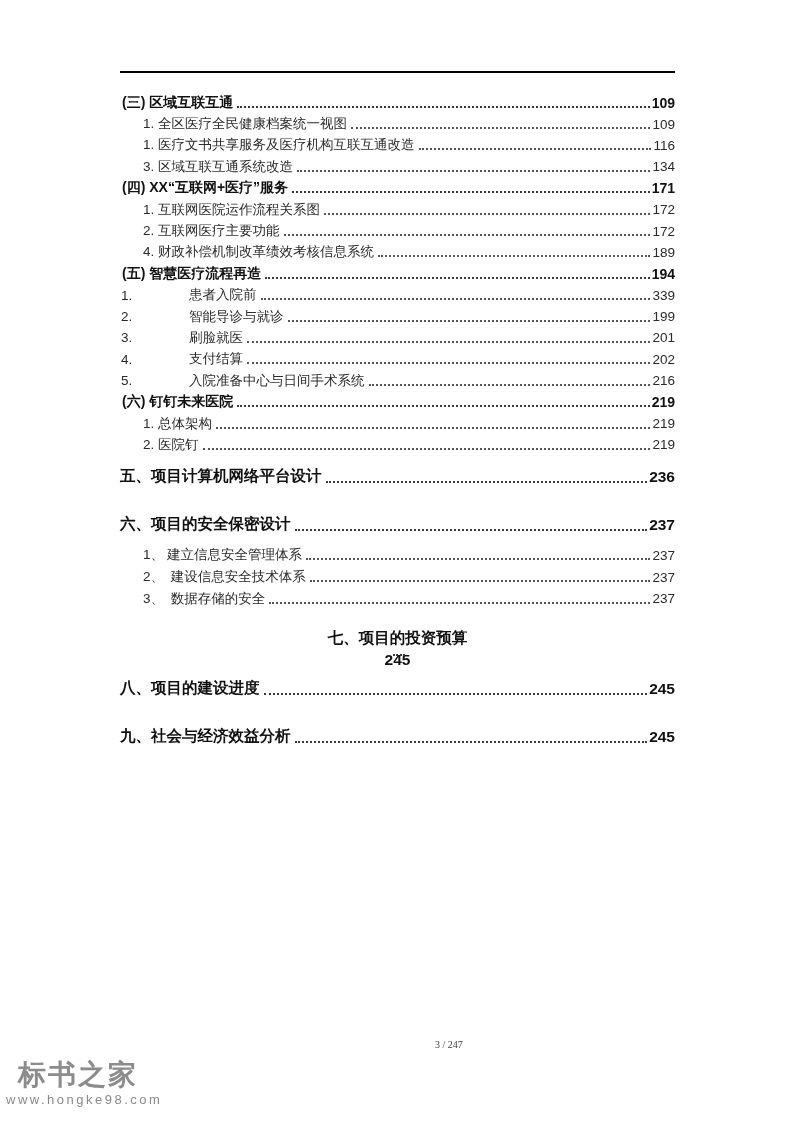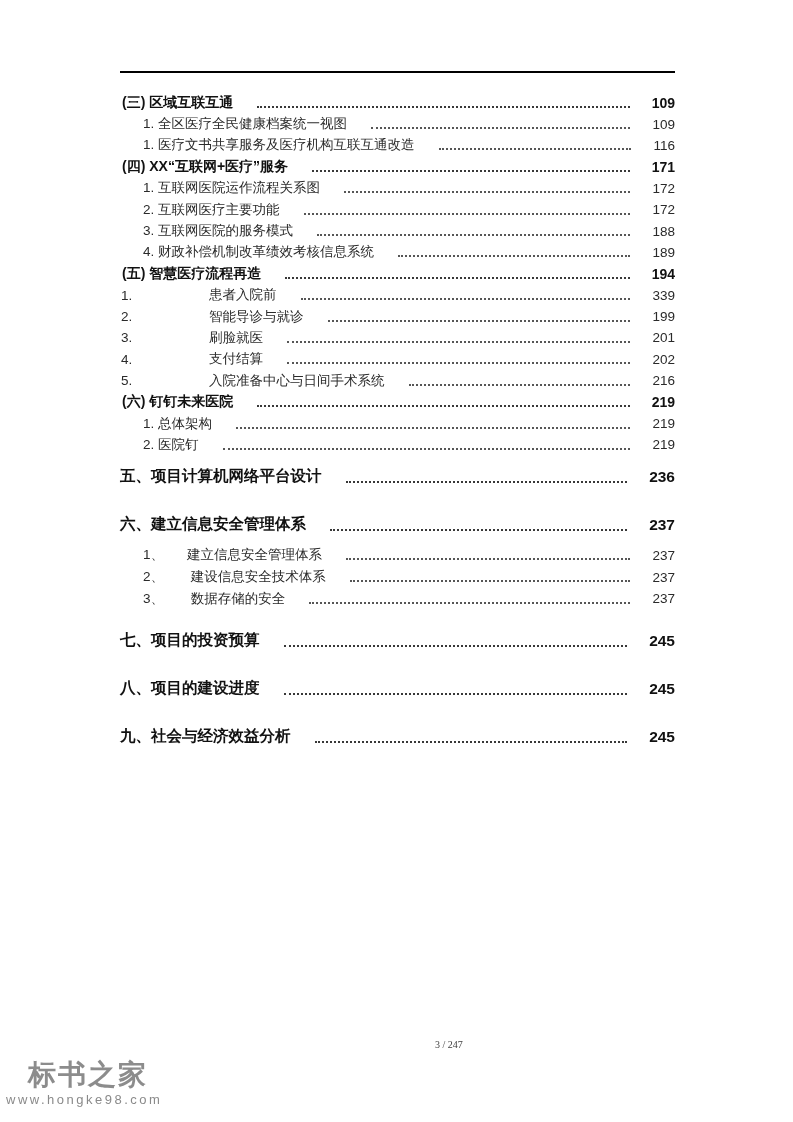--- a/index.html
+++ b/index.html
@@ -15,33 +15,33 @@
     position: absolute;
     left: 120px; top: 71px;
     width: 555px; height: 0;
     border-top: 2px solid #000;
   }
   .toc {
     position: absolute;
     left: 120px; top: 92px;
     width: 555px;
   }
-  .toc-row { display: flex; align-items: center; gap: 20px; }
+  .toc-row { display: flex; align-items: center; }
   .toc-label, .toc-num, .toc-page { white-space: pre; }
 
   .row-l1 { height: 21.4px; font-size: 14px; font-weight: 700; color: #111; padding-left: 2px; }
   .row-l2 { height: 21.4px; font-size: 13.5px; font-weight: 400; color: #2a2a2a; padding-left: 7px; margin-left: 16px; }
   .row-l2tab { height: 21.4px; font-size: 13.5px; font-weight: 400; color: #2a2a2a; padding-left: 1px; }
   .row-l2tab .toc-num { width: 68px; }
   .row-m1 { height: 26px; font-size: 15.5px; font-weight: 700; color: #111; margin-top: 22px; }
   .row-m2 { height: 21.7px; font-size: 13.5px; font-weight: 400; color: #2a2a2a; padding-left: 23px; }
   .row-m2 .toc-num { width: 24px; }
 
   .row-l2 + .row-m1 { margin-top: 8px; justify-content: center; }
-  .row-m2 + .row-m1 { margin-top: 18px; }
+  .row-m2 + .row-m1 { margin-top: 18px; flex-direction: column; }
   .row-m1 + .row-m2 { margin-top: 7px; }
 
   .leader {
     flex: 1;
     height: 0;
     border-bottom: 2px dotted #565656;
     position: relative;
     top: 4px;
     margin: 0 2px 0 4px;
     min-width: 12px;
@@ -64,21 +64,21 @@
   .watermark {
     position: absolute;
     left: 6px; top: 1060px;
     color: #8c8c8c;
     user-select: none;
   }
   .watermark-brand {
     font-size: 28px;
     font-weight: 700;
     letter-spacing: 2px;
-    margin-left: 22px;
+    margin-left: 12px;
     line-height: 30px;
   }
   .watermark-url {
     font-size: 13px;
     font-weight: 400;
     letter-spacing: 2.5px;
     color: #8a8a8a;
     margin-top: 2px;
     line-height: 15px;
   }
@@ -100,41 +100,41 @@
       <div class="toc-row row-l2">
         <span class="toc-label">1. 全区医疗全民健康档案统一视图</span>
         <span class="leader"></span>
         <span class="toc-page">109</span>
       </div>
       <div class="toc-row row-l2">
         <span class="toc-label">1. 医疗文书共享服务及医疗机构互联互通改造</span>
         <span class="leader"></span>
         <span class="toc-page">116</span>
       </div>
+      <div class="toc-row row-l2">
+        <span class="toc-label">3. 区域互联互通系统改造</span>
+        <span class="leader"></span>
+        <span class="toc-page">134</span>
+      </div>
       <div class="toc-row row-l1">
         <span class="toc-label">(四) XX“互联网+医疗”服务</span>
         <span class="leader"></span>
         <span class="toc-page">171</span>
       </div>
       <div class="toc-row row-l2">
         <span class="toc-label">1. 互联网医院运作流程关系图</span>
         <span class="leader"></span>
         <span class="toc-page">172</span>
       </div>
       <div class="toc-row row-l2">
         <span class="toc-label">2. 互联网医疗主要功能</span>
         <span class="leader"></span>
         <span class="toc-page">172</span>
       </div>
       <div class="toc-row row-l2">
-        <span class="toc-label">3. 互联网医院的服务模式</span>
-        <span class="leader"></span>
-        <span class="toc-page">188</span>
-      </div>
-      <div class="toc-row row-l2">
         <span class="toc-label">4. 财政补偿机制改革绩效考核信息系统</span>
         <span class="leader"></span>
         <span class="toc-page">189</span>
       </div>
       <div class="toc-row row-l1">
         <span class="toc-label">(五) 智慧医疗流程再造</span>
         <span class="leader"></span>
         <span class="toc-page">194</span>
       </div>
       <div class="toc-row row-l2tab">
@@ -181,21 +181,21 @@
         <span class="toc-label">2. 医院钉</span>
         <span class="leader"></span>
         <span class="toc-page">219</span>
       </div>
       <div class="toc-row row-m1">
         <span class="toc-label">五、项目计算机网络平台设计</span>
         <span class="leader"></span>
         <span class="toc-page">236</span>
       </div>
       <div class="toc-row row-m1">
-        <span class="toc-label">六、建立信息安全管理体系</span>
+        <span class="toc-label">六、项目的安全保密设计</span>
         <span class="leader"></span>
         <span class="toc-page">237</span>
       </div>
       <div class="toc-row row-m2">
         <span class="toc-num">1、</span>
         <span class="toc-label">建立信息安全管理体系</span>
         <span class="leader"></span>
         <span class="toc-page">237</span>
       </div>
       <div class="toc-row row-m2">

